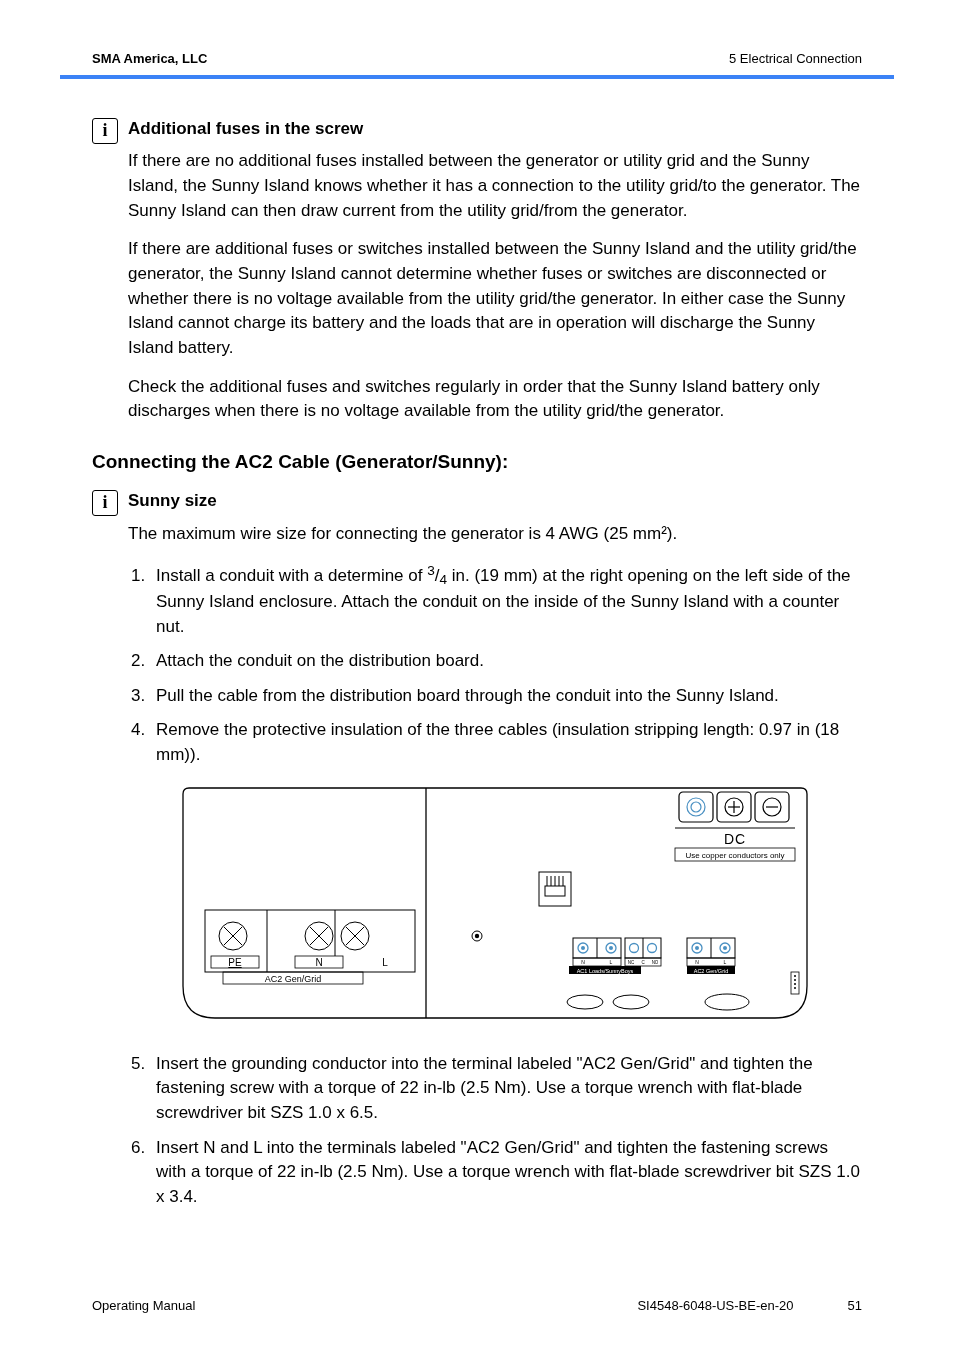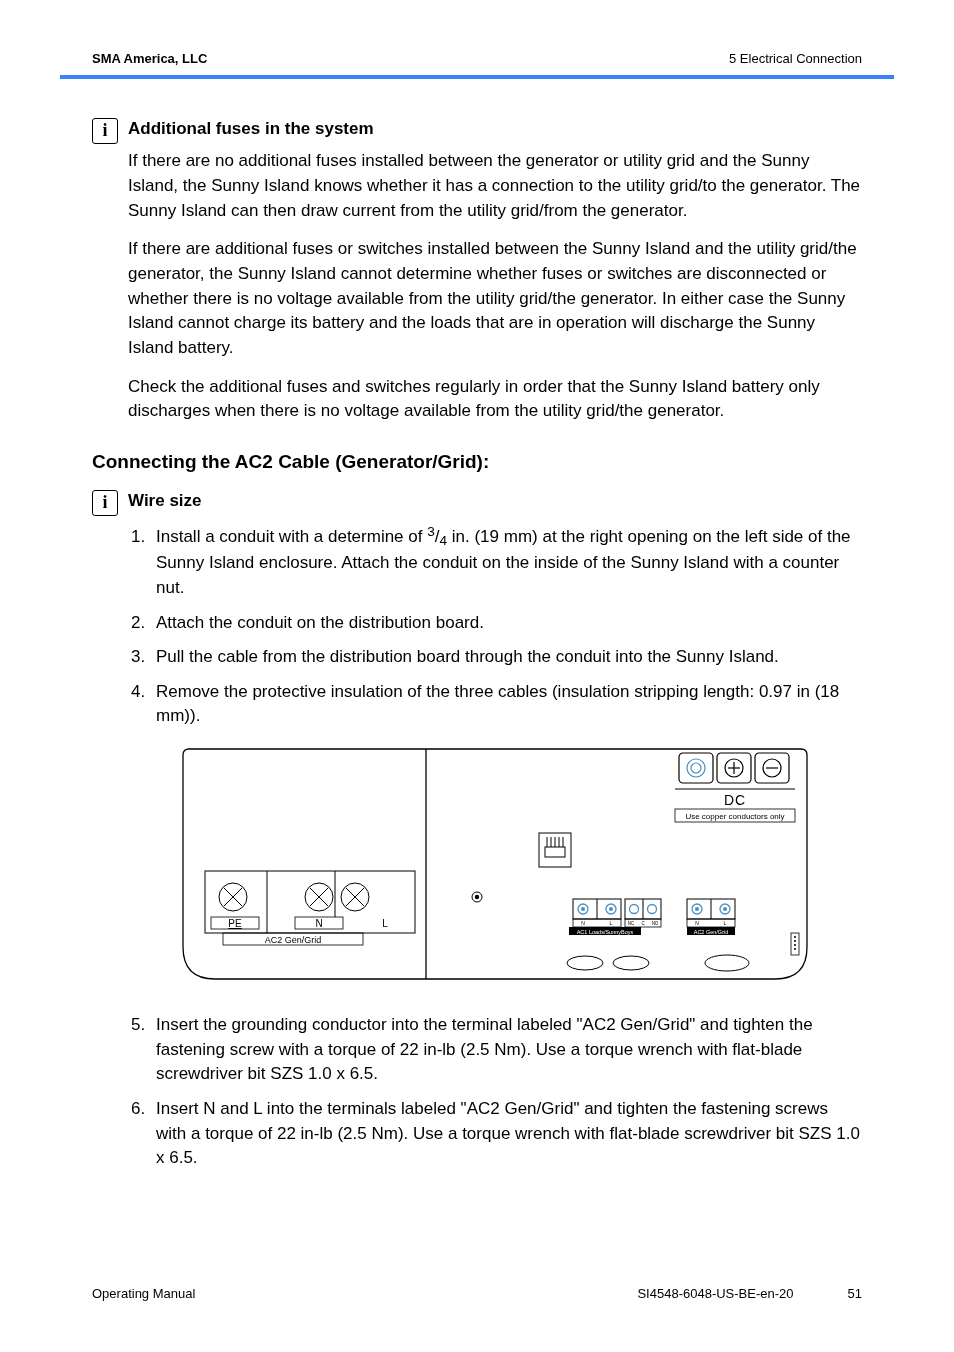--- a/index.html
+++ b/index.html
@@ -58,21 +58,21 @@
   .fraction { white-space: nowrap; }
   .frac-num { font-size: 0.8em; vertical-align: 0.45em; }
   .frac-den { font-size: 0.8em; vertical-align: -0.25em; }
   .diagram-wrap {
     display: flex;
     justify-content: center;
     margin: 18px 0 26px 0;
   }
   .footer-row {
     position: absolute;
-    left: 60px; right: 60px; bottom: 48px;
+    left: 60px; right: 60px; bottom: 36px;
     display: flex;
     justify-content: space-between;
     font-size: 13px;
     padding: 0 32px;
   }
   .footer-right { display: flex; gap: 54px; }
   
   svg text { font-family: Arial, sans-serif; }
 </style>
 </head>
@@ -83,35 +83,36 @@
   <div>5  Electrical Connection</div>
 </div>
 
 <div class="content">
 
   <div class="info-block">
     <div class="info-icon">
         <span>i</span>
       </div>
     <div class="info-body">
-      <div class="info-heading">Additional fuses in the system</div>
+      <div class="info-heading">Additional fuses in the screw</div>
       <p class="para">If there are no additional fuses installed between the generator or utility grid and the Sunny Island, the Sunny Island knows whether it has a connection to the utility grid/to the generator. The Sunny Island can then draw current from the utility grid/from the generator.</p>
       <p class="para">If there are additional fuses or switches installed between the Sunny Island and the utility grid/the generator, the Sunny Island cannot determine whether fuses or switches are disconnected or whether there is no voltage available from the utility grid/the generator. In either case the Sunny Island cannot charge its battery and the loads that are in operation will discharge the Sunny Island battery.</p>
       <p class="para">Check the additional fuses and switches regularly in order that the Sunny Island battery only discharges when there is no voltage available from the utility grid/the generator.</p>
     </div>
   </div>
 
-  <div class="section-heading">Connecting the AC2 Cable (Generator/Grid):</div>
+  <div class="section-heading">Connecting the AC2 Cable (Generator/Sunny):</div>
 
   <div class="info-block">
     <div class="info-icon">
         <span>i</span>
       </div>
     <div class="info-body">
-      <div class="info-heading">Wire size</div>
+      <div class="info-heading">Sunny size</div>
+      <p class="para">The maximum wire size for connecting the generator is 4 AWG (25 mm²).</p>
 
       <ol class="steps">
         <li>
           <span>Install a conduit with a determine of </span><span class="fraction"><span class="frac-num">3</span><span>/</span><span class="frac-den">4</span></span><span> in. (19 mm) at the right opening on the left side of the Sunny Island enclosure. Attach the conduit on the inside of the Sunny Island with a counter nut.</span>
         </li>
         <li>Attach the conduit on the distribution board.</li>
         <li>Pull the cable from the distribution board through the conduit into the Sunny Island.</li>
         <li>Remove the protective insulation of the three cables (insulation stripping length: 0.97 in (18 mm)).</li>
       </ol>
 
@@ -224,21 +225,21 @@
           <g stroke="#000" stroke-width="1" fill="none">
             <ellipse cx="410" cy="216" rx="18" ry="7"></ellipse>
             <ellipse cx="456" cy="216" rx="18" ry="7"></ellipse>
             <ellipse cx="552" cy="216" rx="22" ry="8"></ellipse>
           </g>
         </svg>
       </div>
 
       <ol class="steps" start="5">
         <li>Insert the grounding conductor into the terminal labeled "AC2 Gen/Grid" and tighten the fastening screw with a torque of 22 in-lb (2.5 Nm). Use a torque wrench with flat-blade screwdriver bit SZS 1.0 x 6.5.</li>
-        <li>Insert N and L into the terminals labeled "AC2 Gen/Grid" and tighten the fastening screws with a torque of 22 in-lb (2.5 Nm). Use a torque wrench with flat-blade screwdriver bit SZS 1.0 x 6.5.</li>
+        <li>Insert N and L into the terminals labeled "AC2 Gen/Grid" and tighten the fastening screws with a torque of 22 in-lb (2.5 Nm). Use a torque wrench with flat-blade screwdriver bit SZS 1.0 x 3.4.</li>
       </ol>
     </div>
   </div>
 
 </div>
 
 <div class="footer-row">
   <div>Operating Manual</div>
   <div class="footer-right">
     <span>SI4548-6048-US-BE-en-20</span>

